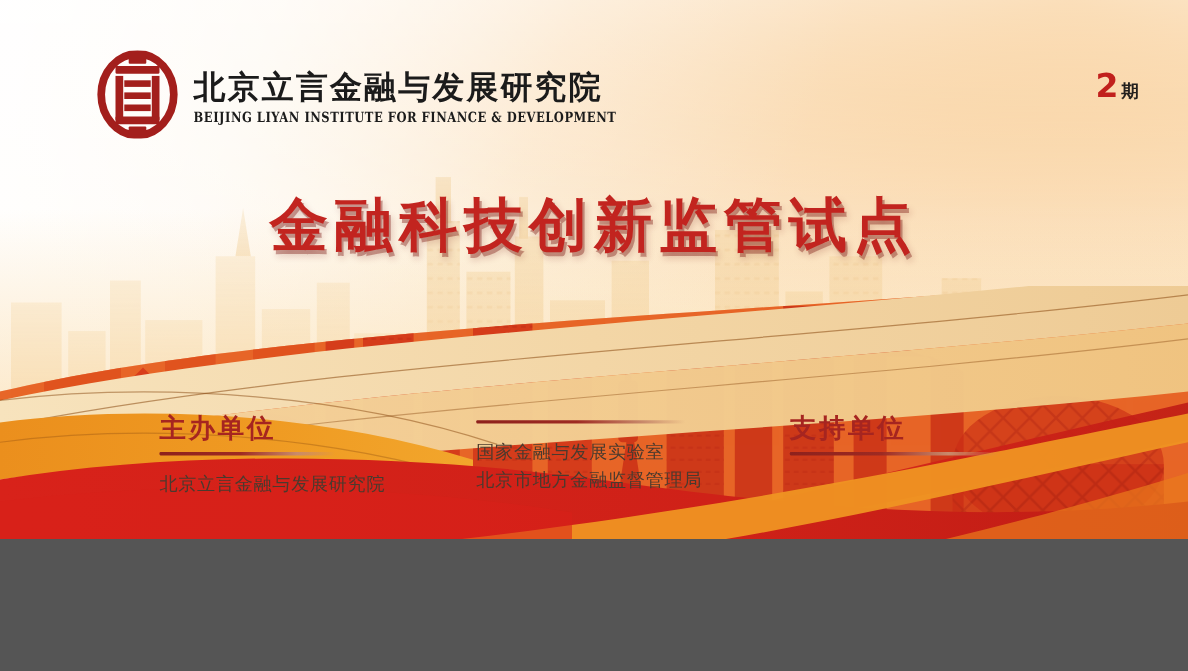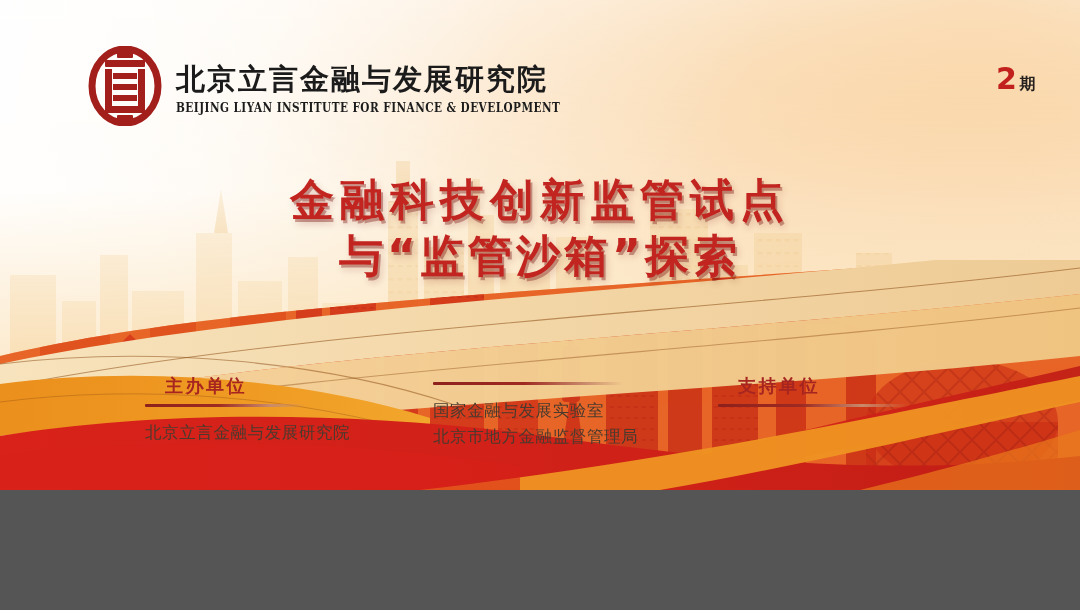--- a/index.html
+++ b/index.html
@@ -51,35 +51,35 @@
     font-size:16px;font-weight:700;color:#23201e;letter-spacing:.6px;
   }
   .forum-tag .issue-num{
     color:#c1201c;font-size:30px;font-weight:700;
     line-height:1;margin:0 2px 0 3px;font-family:"DejaVu Sans","Liberation Sans",sans-serif;
   }
 
   
   .title{position:absolute;left:0;right:0;top:172px;text-align:center;}
   .title-line{
-    font-size:44px;font-weight:700;color:#c2241f;
+    font-size:53px;font-weight:700;color:#c2241f;
     letter-spacing:6px;line-height:1.28;white-space:nowrap;
     text-shadow:2px 3px 0 rgba(120,18,14,.38), 3px 5px 7px rgba(120,18,14,.22);
   }
   .title-line.l2{letter-spacing:4px;}
 
   
   .orgs{position:absolute;left:0;right:0;top:375px;height:110px;}
   .org-col{position:absolute;top:0;}
   .org-col.c1{left:145px;width:250px;}
   .org-col.c2{left:433px;width:270px;}
   .org-col.c3{left:718px;width:230px;}
   .org-head{
-    font-size:18px;font-weight:700;color:#a62520;letter-spacing:2.5px;
-    line-height:1.2;white-space:nowrap;margin-left:20px;
+    font-size:24px;font-weight:700;color:#a62520;letter-spacing:2.5px;
+    line-height:1.2;white-space:nowrap;
   }
   .org-rule{height:3px;margin-top:7px;border-radius:1px;}
   .org-col.c1 .org-rule{width:160px;background:linear-gradient(90deg,#8e211c 0%,#9e2a22 46%,#c98a6b 78%,rgba(214,165,120,0) 100%);}
   .org-col.c2 .org-rule{width:190px;background:linear-gradient(90deg,#8e211c 0%,#9e2a22 48%,#c98a6b 80%,rgba(214,165,120,0) 100%);}
   .org-col.c3 .org-rule{width:190px;background:linear-gradient(90deg,#8e211c 0%,#9e2a22 44%,#c98a6b 76%,rgba(214,165,120,0) 100%);}
   .org-body{margin-top:13px;}
   .org-body div{
     font-size:16.5px;color:#4a3a2e;letter-spacing:.6px;line-height:1.58;white-space:nowrap;
   }
 </style>
@@ -292,21 +292,20 @@
     </div>
   </div>
 
   <div class="forum-tag">
     <span class="issue-num">2</span>
     <span>期</span>
   </div>
 
   <div class="title">
     <div class="title-line l1">金融科技创新监管试点</div>
-    <div class="title-line l2">与“监管沙箱”探索</div>
   </div>
 
   <div class="orgs">
 
     <div class="org-col c1">
       <div class="org-head">主办单位</div>
       <div class="org-rule"></div>
       <div class="org-body">
         <div>北京立言金融与发展研究院</div>
       </div>

